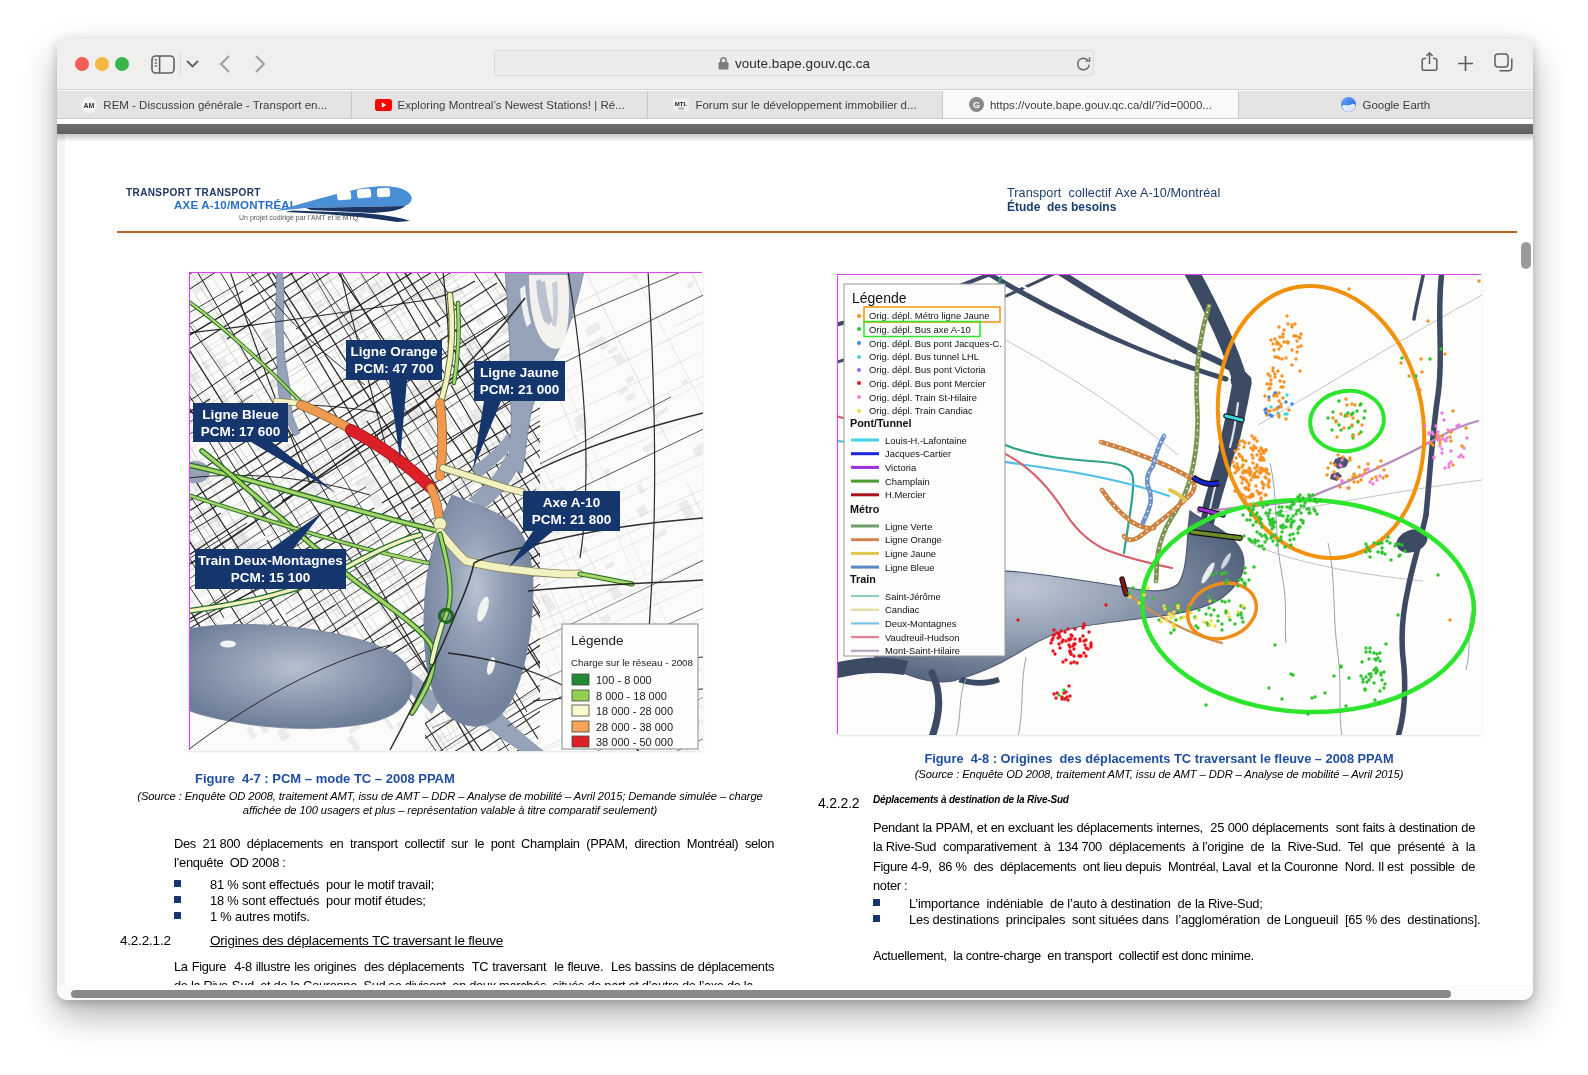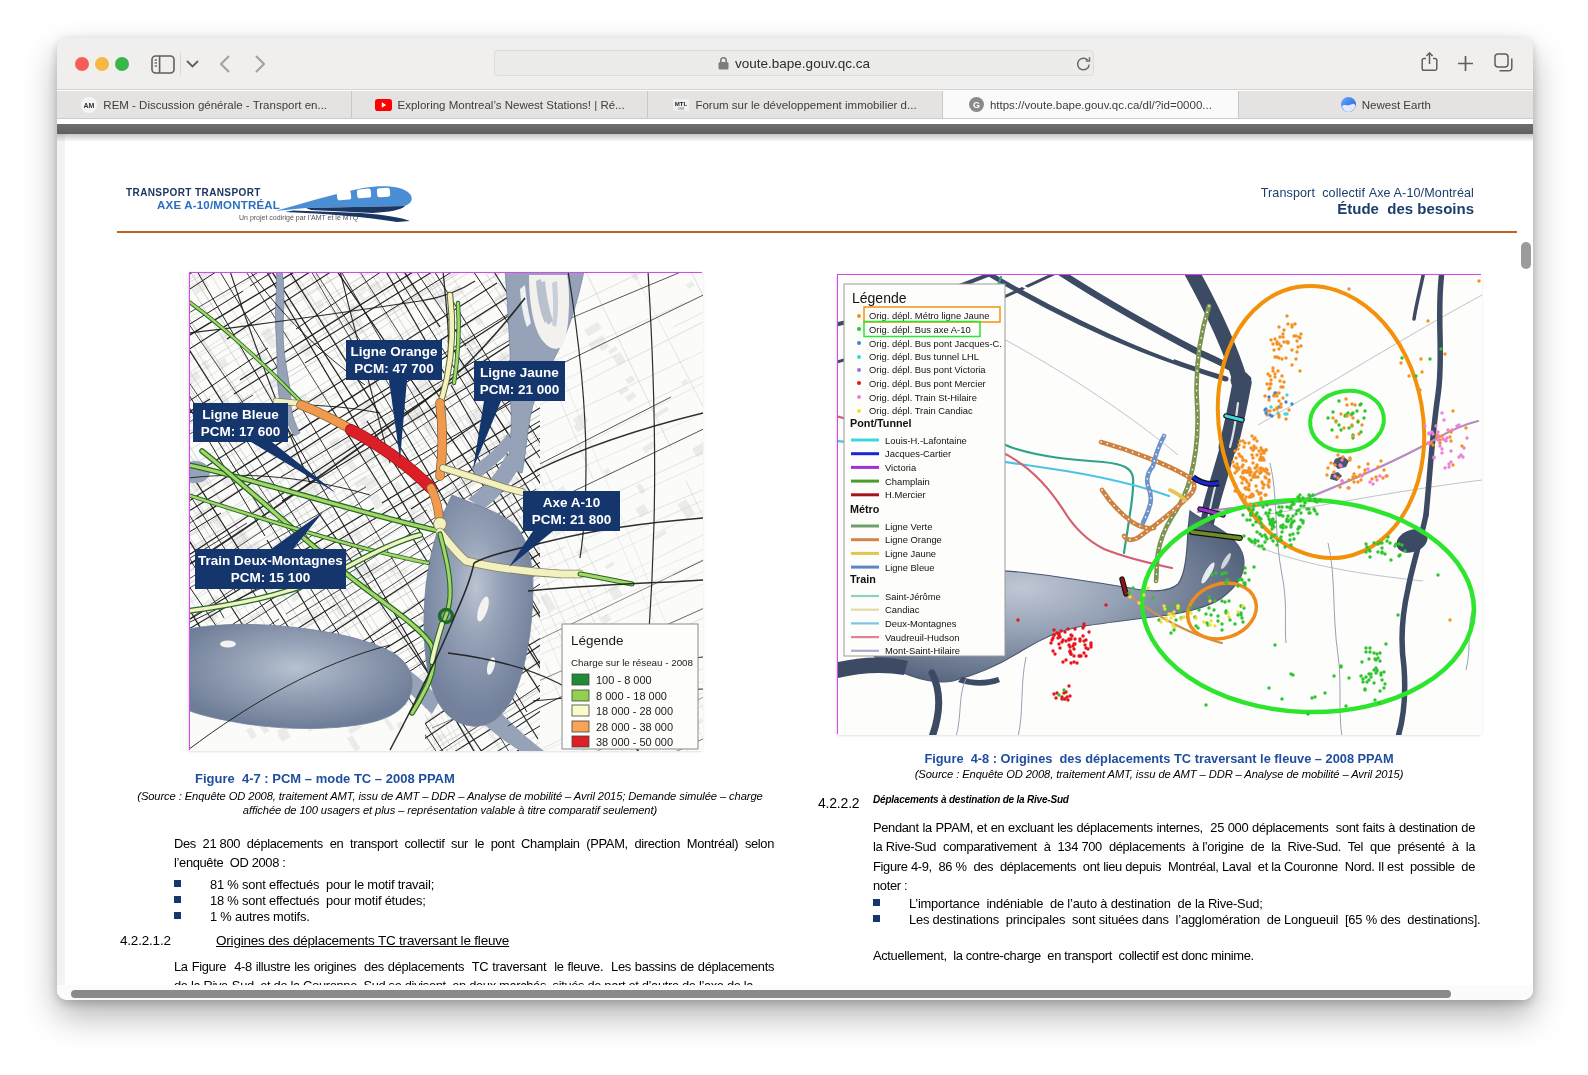--- a/index.html
+++ b/index.html
@@ -106,48 +106,48 @@
       <svg class="ic" width="15" height="15" viewBox="0 0 15 15">
         <defs>
           <linearGradient id="eg" x1="0" y1="0" x2="1" y2="1">
             <stop offset="0" stop-color="#6aa9ff"></stop>
             <stop offset="1" stop-color="#1a56db"></stop>
           </linearGradient>
         </defs>
         <circle cx="7.5" cy="7.5" r="7.5" fill="url(#eg)"></circle>
         <path d="M1,9 C4,6.5 7,9.5 10,7.5 C12,6.2 13.5,7 14.6,8.5 A7.5,7.5 0 0 1 7.5,15 A7.5,7.5 0 0 1 1,9 Z" fill="#fff" opacity="0.85"></path>
       </svg>
-      <span class="txt">Newest Earth</span>
+      <span class="txt">Google Earth</span>
     </div>
 </div>
 <div class="abs" style="left:57px;top:118px;width:1476px;height:1px;background:#cccbc9"></div>
 <div class="abs" style="left:57px;top:119px;width:1476px;height:5px;background:#fff"></div>
 <div class="abs" style="left:57px;top:124px;width:1476px;height:10px;background:linear-gradient(#6e6e6e,#5f5f5f)"></div>
 
 <div class="abs" style="left:57px;top:134px;width:1476px;height:8px;background:linear-gradient(rgba(0,0,0,0.22),rgba(0,0,0,0));z-index:5"></div>
 <div class="abs" style="left:57px;top:134px;width:1476px;height:851px;background:#fff"></div>
 <div class="abs" style="left:57px;top:134px;width:8px;height:851px;background:#f3f3f2"></div>
 
 <div class="abs" style="left:117px;top:160px;width:350px;height:75px">
 <div class="abs" style="left:9px;top:27px;font-size:10px;font-weight:bold;color:#1c3664;letter-spacing:0.4px">TRANSPORT TRANSPORT</div>
-<div class="abs" style="left:40px;top:39px;font-size:11.5px;font-weight:bold;color:#2a6fc0;letter-spacing:0.2px">AXE A-10/MONTRÉAL</div>
+<div class="abs" style="left:57px;top:39px;font-size:11.5px;font-weight:bold;color:#2a6fc0;letter-spacing:0.2px">AXE A-10/MONTRÉAL</div>
 <div class="abs" style="left:122px;top:54px;font-size:7px;color:#555">Un projet codirigé par l’AMT et le MTQ</div>
 <svg class="abs" style="left:144px;top:24px" width="153" height="48" viewBox="0 0 153 48">
 <path d="M14,27 C40,20 75,9 102,4 C126,0 142,3 148,9 C153,14 151,19 144,22 L45,24 Z" fill="#4a8fd6"></path>
 <rect x="76" y="7" width="14" height="9" rx="2.5" fill="#fff" transform="rotate(-5 83 11)"></rect>
 <rect x="96" y="5" width="14" height="9" rx="2.5" fill="#fff" transform="rotate(-5 103 9)"></rect>
 <rect x="116" y="4" width="13" height="9" rx="2.5" fill="#fff" transform="rotate(-4 122 8)"></rect>
 <path d="M45,24 L144,22 C140,26 128,28 112,29 L50,26 Z" fill="#1c3664"></path>
 <path d="M32,26.5 L100,29 C125,31 140,33.5 149,37 L136,38 C105,33 65,29.5 24,28 Z" fill="#1c3664"></path>
 </svg>
 
 </div>
-<div class="abs" style="left:1071px;top:186px;width:403px;text-align:right;color:#1c3e6e">
+<div class="abs" style="left:1007px;top:186px;width:403px;color:#1c3e6e">
 <div style="font-size:12.6px;letter-spacing:0.1px">Transport&nbsp; collectif&nbsp;Axe A-10/Montréal</div>
-<div style="font-size:15px;font-weight:bold">Étude&nbsp; des&nbsp;besoins</div>
+<div style="font-size:12px;font-weight:bold">Étude&nbsp; des&nbsp;besoins</div>
   </div>
 <div class="abs" style="left:117px;top:231px;width:1400px;height:2px;background:#c2601f"></div>
 <div class="mapimg" style="left:189px;top:272px;width:513px;height:478px"><svg width="513" height="478" viewBox="0 0 513 478" xmlns="http://www.w3.org/2000/svg">
       <rect width="513" height="478" fill="#fbfbfa"></rect>
       <rect x="157" y="62" width="13" height="4" fill="#ebebea" transform="rotate(-32 157 62)"></rect>
       <rect x="178" y="18" width="12" height="3" fill="#ebebea" transform="rotate(-32 178 18)"></rect>
       <rect x="205" y="106" width="12" height="3" fill="#ebebea" transform="rotate(-32 205 106)"></rect>
       <rect x="104" y="257" width="7" height="6" fill="#ebebea" transform="rotate(-32 104 257)"></rect>
       <rect x="284" y="259" width="14" height="4" fill="#ebebea" transform="rotate(58 284 259)"></rect>
       <rect x="182" y="253" width="6" height="3" fill="#ebebea" transform="rotate(58 182 253)"></rect>
@@ -1147,21 +1147,21 @@
       <rect x="382" y="463" width="17" height="11" fill="#dd1f26" stroke="#444" stroke-width="0.8"></rect>
       <text x="406" y="473" font-size="11" fill="#1a1a1a">38 000 - 50 000</text>
     </svg></div>
 <div class="cap" style="left:195px;top:771px;width:513px;">Figure&nbsp; 4-7 : PCM – mode TC – 2008 PPAM</div>
 <div class="src" style="left:110px;top:790px;width:680px">(Source : Enquête OD 2008, traitement AMT, issu de AMT – DDR – Analyse de mobilité – Avril 2015; Demande simulée – charge<br>affichée de 100 usagers et plus – représentation valable à titre comparatif seulement)</div>
 <div class="body" style="left:174px;top:834px;width:600px">Des&nbsp; 21&nbsp;800&nbsp; déplacements&nbsp; en&nbsp; transport&nbsp; collectif&nbsp; sur&nbsp; le&nbsp; pont&nbsp; Champlain&nbsp; (PPAM,&nbsp; direction&nbsp; Montréal)&nbsp; selon l’enquête&nbsp; OD&nbsp;2008&nbsp;:</div>
 <div class="bullet" style="left:174px;top:877px"><span class="sq"></span>81&nbsp;%&nbsp;sont effectués&nbsp; pour le motif travail;</div>
 <div class="bullet" style="left:174px;top:893px"><span class="sq"></span>18&nbsp;%&nbsp;sont effectués&nbsp; pour motif études;</div>
 <div class="bullet" style="left:174px;top:909px"><span class="sq"></span>1&nbsp;%&nbsp;autres motifs.</div>
 <div class="h1" style="left:120px;top:933px">4.2.2.1.2</div>
-<div class="h1" style="left:216px;top:933px;text-decoration:underline">Origines des déplacements TC traversant le fleuve</div>
+<div class="h1" style="left:210px;top:933px;text-decoration:underline">Origines des déplacements TC traversant le fleuve</div>
 <div class="body" style="left:174px;top:957px;width:600px">La&nbsp;Figure&nbsp; 4-8&nbsp;illustre les origines&nbsp; des déplacements&nbsp; TC traversant&nbsp; le fleuve.&nbsp; Les bassins de déplacements de la&nbsp;Rive-Sud,&nbsp;et de la Couronne,&nbsp;Sud se divisent,&nbsp;en deux marchés,&nbsp;situés de part et d’autre&nbsp;de l’axe de la</div>
 <div class="mapimg" style="left:837px;top:274px;width:644px;height:460px"><svg width="644" height="460" viewBox="0 0 644 460" xmlns="http://www.w3.org/2000/svg">
       <rect width="644" height="460" fill="#fdfdfc"></rect>
       <defs>
         <radialGradient id="m2lake" cx="42%" cy="45%" r="62%">
           <stop offset="0%" stop-color="#bfc7d4"></stop>
           <stop offset="40%" stop-color="#97a3b6"></stop>
           <stop offset="100%" stop-color="#51607a"></stop>
         </radialGradient>
       </defs>

